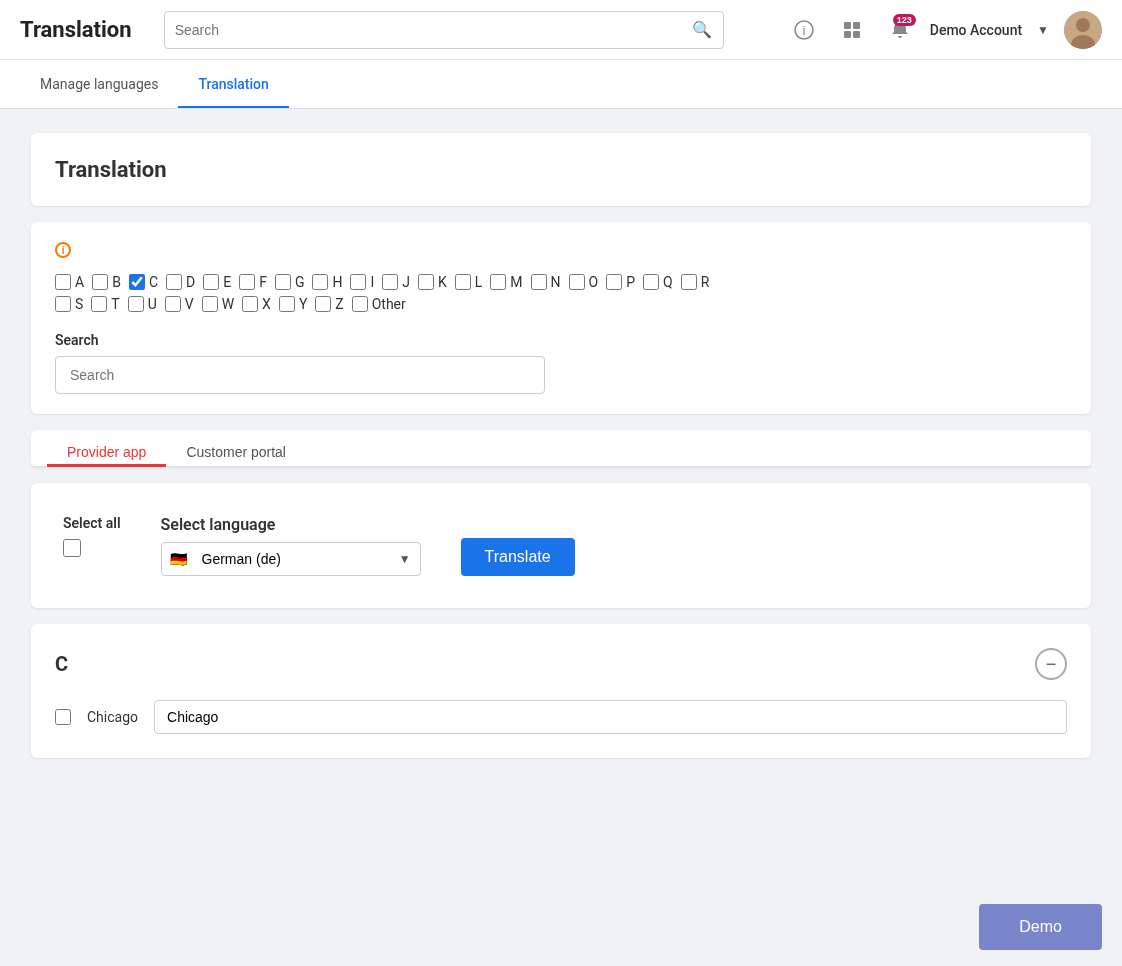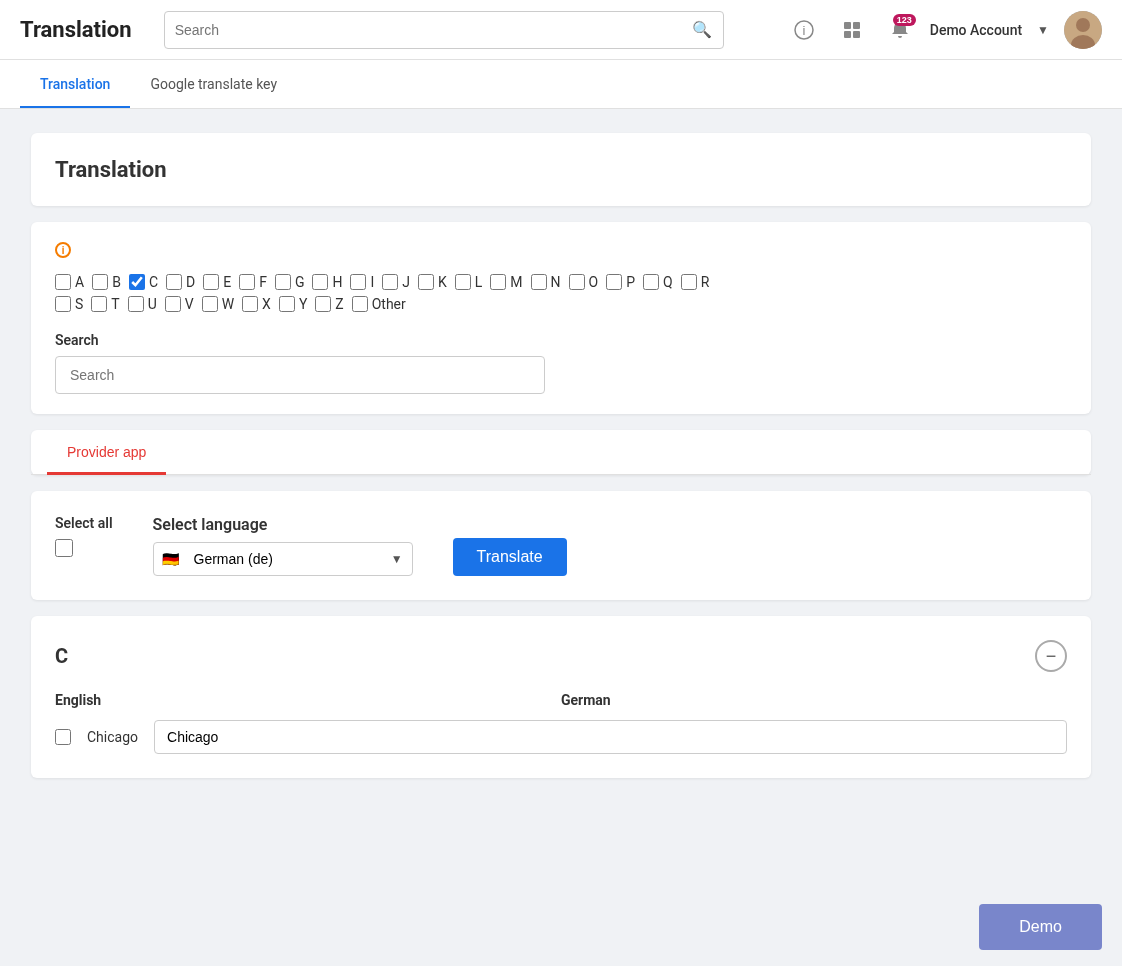--- a/index.html
+++ b/index.html
@@ -127,30 +127,30 @@
     .search-input-wrap input {
       width: 100%; border: 1px solid #ccc; border-radius: 4px;
       padding: 10px 14px; font-size: 14px; outline: none;
       color: #aaa;
     }
 
     
     .tabs-card { background: #fff; border-radius: 6px; box-shadow: 0 1px 3px rgba(0,0,0,0.08); margin-bottom: 16px; }
     .tabs-header { display: flex; border-bottom: 1px solid #e0e0e0; padding: 0 16px; }
     .tab-btn {
-      padding: 14px 20px 12px;
+      padding: 14px 20px 4px;
       font-size: 14px; color: #555; cursor: pointer; border: none; background: none;
       border-bottom: 3px solid transparent; margin-bottom: -1px; text-align: center;
     }
     .tab-btn.active { color: #e53935; border-bottom: 3px solid #e53935; font-weight: 500; }
 
     
     .lang-section {
       background: #fff; border-radius: 6px; box-shadow: 0 1px 3px rgba(0,0,0,0.08);
-      padding: 24px; margin-bottom: 16px;
+      padding: 32px; margin-bottom: 16px;
     }
     .lang-row { display: flex; align-items: flex-start; gap: 40px; flex-wrap: wrap; }
     .select-all-col { display: flex; flex-direction: column; gap: 8px; }
     .select-all-label { font-size: 14px; font-weight: 600; }
     .select-all-cb { width: 18px; height: 18px; cursor: pointer; }
     .select-lang-col { display: flex; flex-direction: column; gap: 8px; }
     .select-lang-label { font-size: 16px; font-weight: 600; }
     .lang-select-wrap { position: relative; }
     .lang-select {
       appearance: none;
@@ -255,22 +255,22 @@
           <circle cx="19" cy="19" r="19" fill="#c8a882"></circle>
           <circle cx="19" cy="14" r="7" fill="#a0785a"></circle>
           <ellipse cx="19" cy="34" rx="12" ry="10" fill="#a0785a"></ellipse>
         </svg>
       </div>
     </div>
   </div>
 </nav>
 
 <div class="subnav">
+  <a class="subnav-tab" href="#">Manage languages</a>
   <a class="subnav-tab active" href="#">Translation</a>
-  <a class="subnav-tab" href="#">Google translate key</a>
 </div>
 
 <div class="page-content">
 
   <div class="card">
     <h1 class="card-title">Translation</h1>
   </div>
 
   <div class="filter-section">
     <div class="filter-instruction">
@@ -398,20 +398,21 @@
       <div class="search-label">Search</div>
       <div class="search-input-wrap">
         <input type="text" placeholder="Search" style="">
       </div>
     </div>
   </div>
 
   <div class="tabs-card">
     <div class="tabs-header">
       <button class="tab-btn active">Provider app</button>
+      <button class="tab-btn">Customer portal</button>
     </div>
   </div>
 
   <div class="lang-section">
     <div class="lang-row">
       <div class="select-all-col">
         <span class="select-all-label">Select all</span>
         <input type="checkbox" class="select-all-cb" style="">
       </div>
       <div class="select-lang-col">
@@ -428,24 +429,20 @@
     </div>
   </div>
 
   <div class="c-section">
     <div class="c-section-header">
       <span class="c-section-letter">C</span>
       <button class="minus-btn">
         <span>−</span>
       </button>
     </div>
-    <div class="cols-header">
-      <div class="col-header">English</div>
-      <div class="col-header">German</div>
-    </div>
     <div class="chicago-row">
       <input type="checkbox" class="chicago-cb" style="">
       <span class="chicago-label">Chicago</span>
       <div class="chicago-input-wrap">
         <input type="text" class="chicago-input" value="Chicago" style="">
       </div>
     </div>
   </div>
 
   <div style="height: 80px;"></div>

